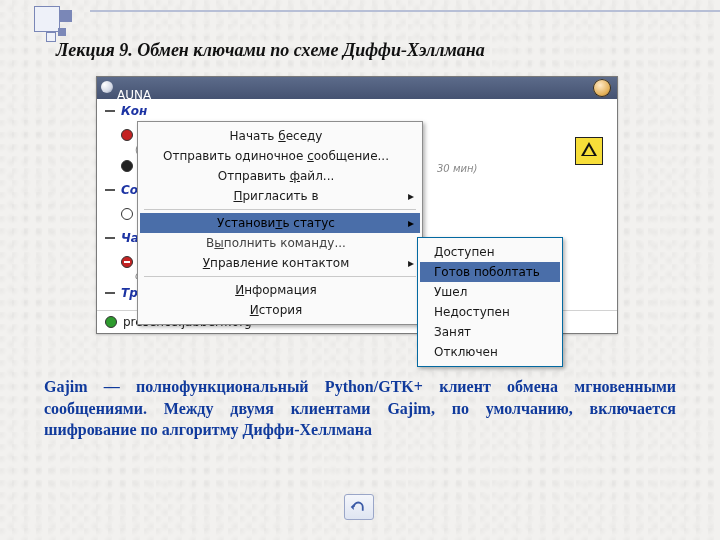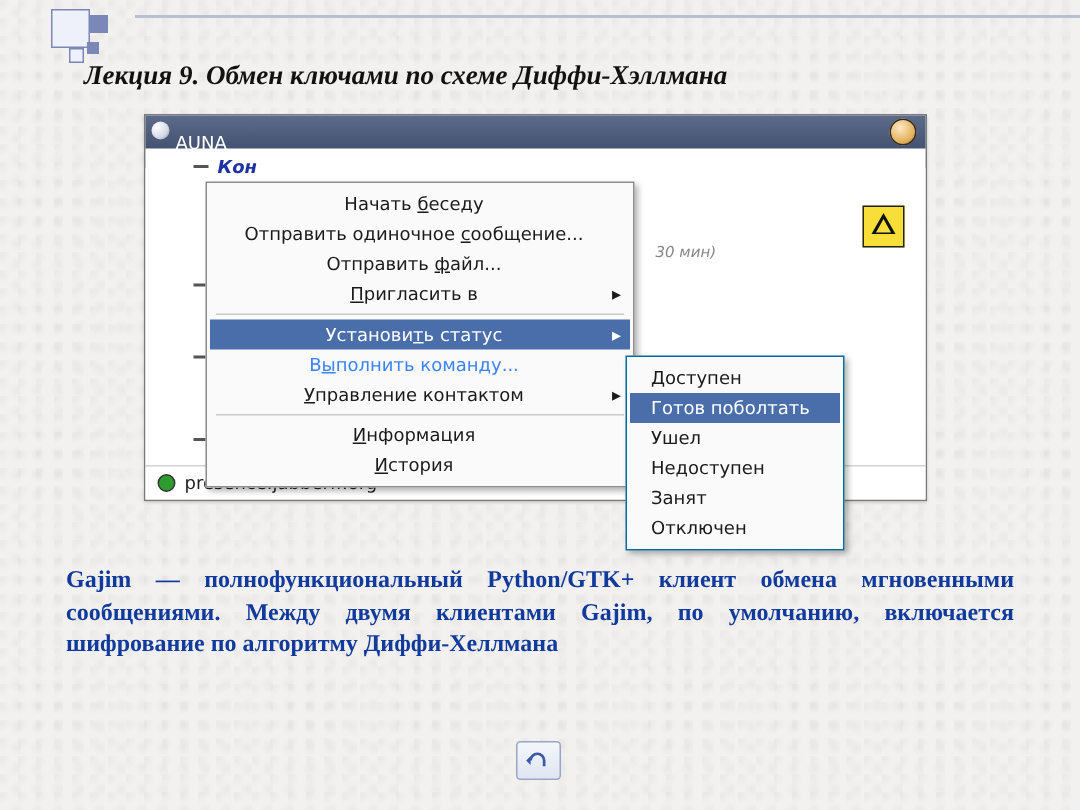--- a/index.html
+++ b/index.html
@@ -92,21 +92,20 @@
     width: 18px; height: 18px;
     border-radius: 50%;
     background: radial-gradient(circle at 40% 35%, #ffe9c6, #e2af57 60%, #7a4b18);
     box-shadow: 0 0 0 1px #2b2b2b inset;
   }
 
   .roster {
     position: absolute;
     left: 0; right: 0; top: 22px; bottom: 0;
     background: #fff;
-    padding-left: 24px;
   }
   .row {
     display: flex;
     align-items: center;
     gap: 6px;
     padding: 2px 8px;
     height: 20px;
   }
   .row.group {
     color: #1c33a3;
@@ -153,25 +152,25 @@
     font-size: 12px;
     text-align: center;
   }
   .mi {
     padding: 3px 22px 3px 14px;
     white-space: nowrap;
     color: #1a1a1a;
     position: relative;
   }
   .mi .mn { text-decoration: underline; }
-  .mi.disabled { color: #3b82f6; }
+  .mi.disabled { color: #404040; }
   .mi.sep { height: 0; border-top: 1px solid #c9c9c9; margin: 3px 4px; padding: 0; }
   .mi.sel {
     background: #4a6ea9;
-    color: #ffffff;
+    color: #000000;
   }
   .mi .arrow {
     position: absolute; right: 6px; top: 3px;
   }
 
   .sub-menu {
     position: absolute;
     left: 320px; top: 138px;
     width: 140px;
     background: #fafafa;

